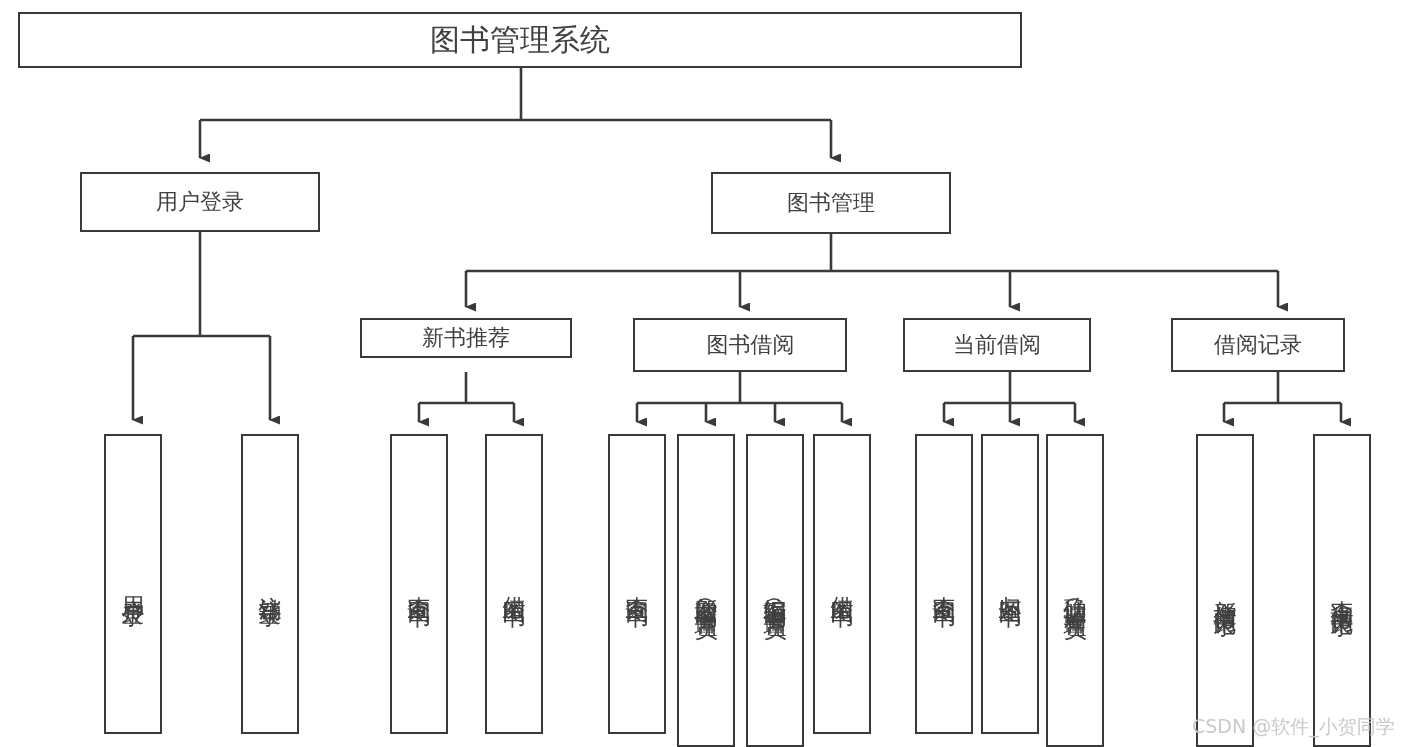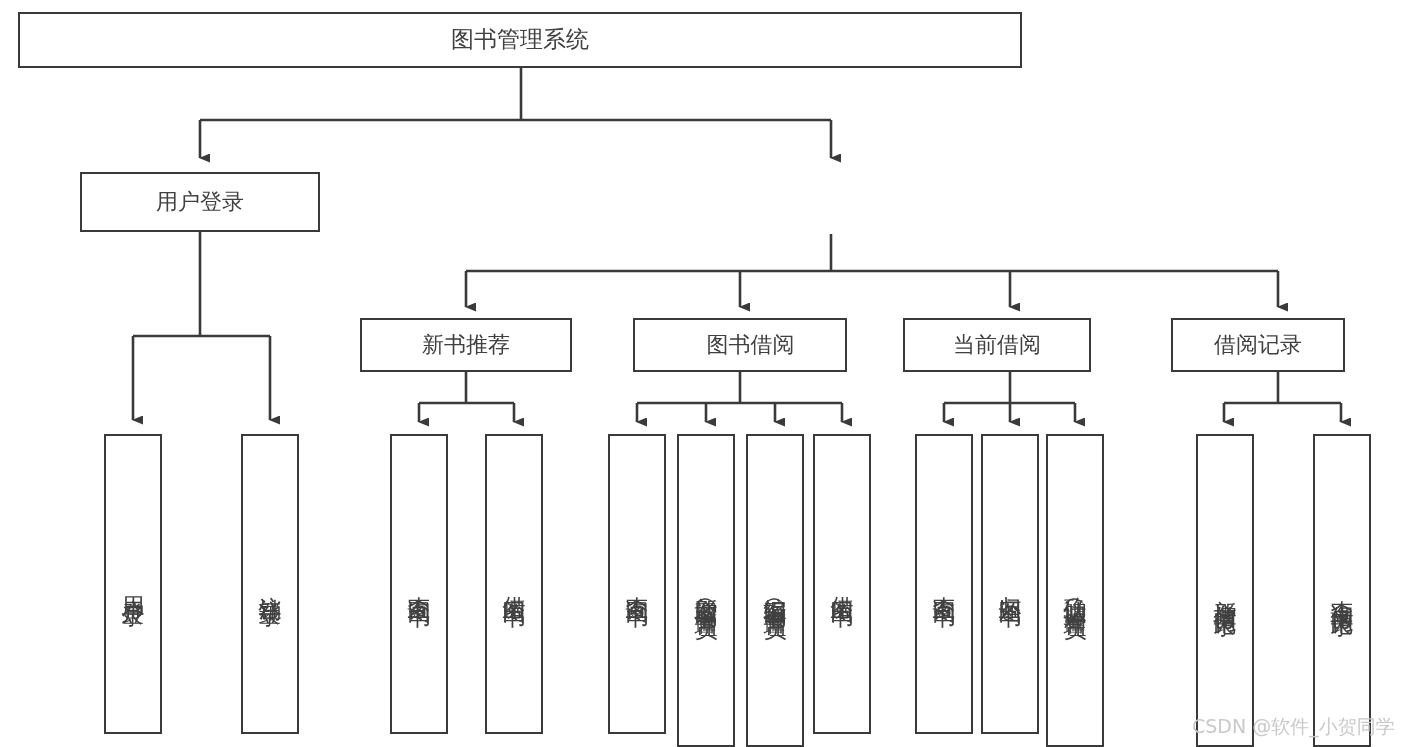--- a/index.html
+++ b/index.html
@@ -41,21 +41,21 @@
     color: #404040;
     letter-spacing: 0px;
     white-space: nowrap;
     line-height: 1.18;
   }
   
   .node.h .label {
     font-size: 22px;
   }
   .node.root .label {
-    font-size: 23px;
+    font-size: 30px;
   }
   
   .node.v {
     align-items: flex-start;
     justify-content: center;
     padding-top: 0;
   }
   .node.v .label {
     writing-mode: vertical-rl;
     text-orientation: upright;
@@ -139,22 +139,25 @@
   </svg>
 
   <div class="node h root" style="left:18px; top:12px; width:1004px; height:56px;">
     <span class="label">图书管理系统</span>
   </div>
 
   <div class="node h" style="left:80px; top:172px; width:240px; height:60px;">
     <span class="label">用户登录</span>
   </div>
 
-
-  <div class="node h" style="left:360px; top:318px; width:212px; height:54px;align-items:center;">
+  <div class="node h" style="left:711px; top:172px; width:240px; height:62px;">
+    <span class="label">图书管理</span>
+  </div>
+
+  <div class="node h" style="left:360px; top:318px; width:212px; height:40px;align-items:center;">
     <span class="label">新书推荐</span>
   </div>
 
   <div class="node h" style="left:633px; top:318px; width:214px; height:54px;padding-left:21px;">
     <span class="label">图书借阅</span>
   </div>
 
   <div class="node h" style="left:903px; top:318px; width:188px; height:54px;text-align:right;">
     <span class="label">当前借阅</span>
   </div>

